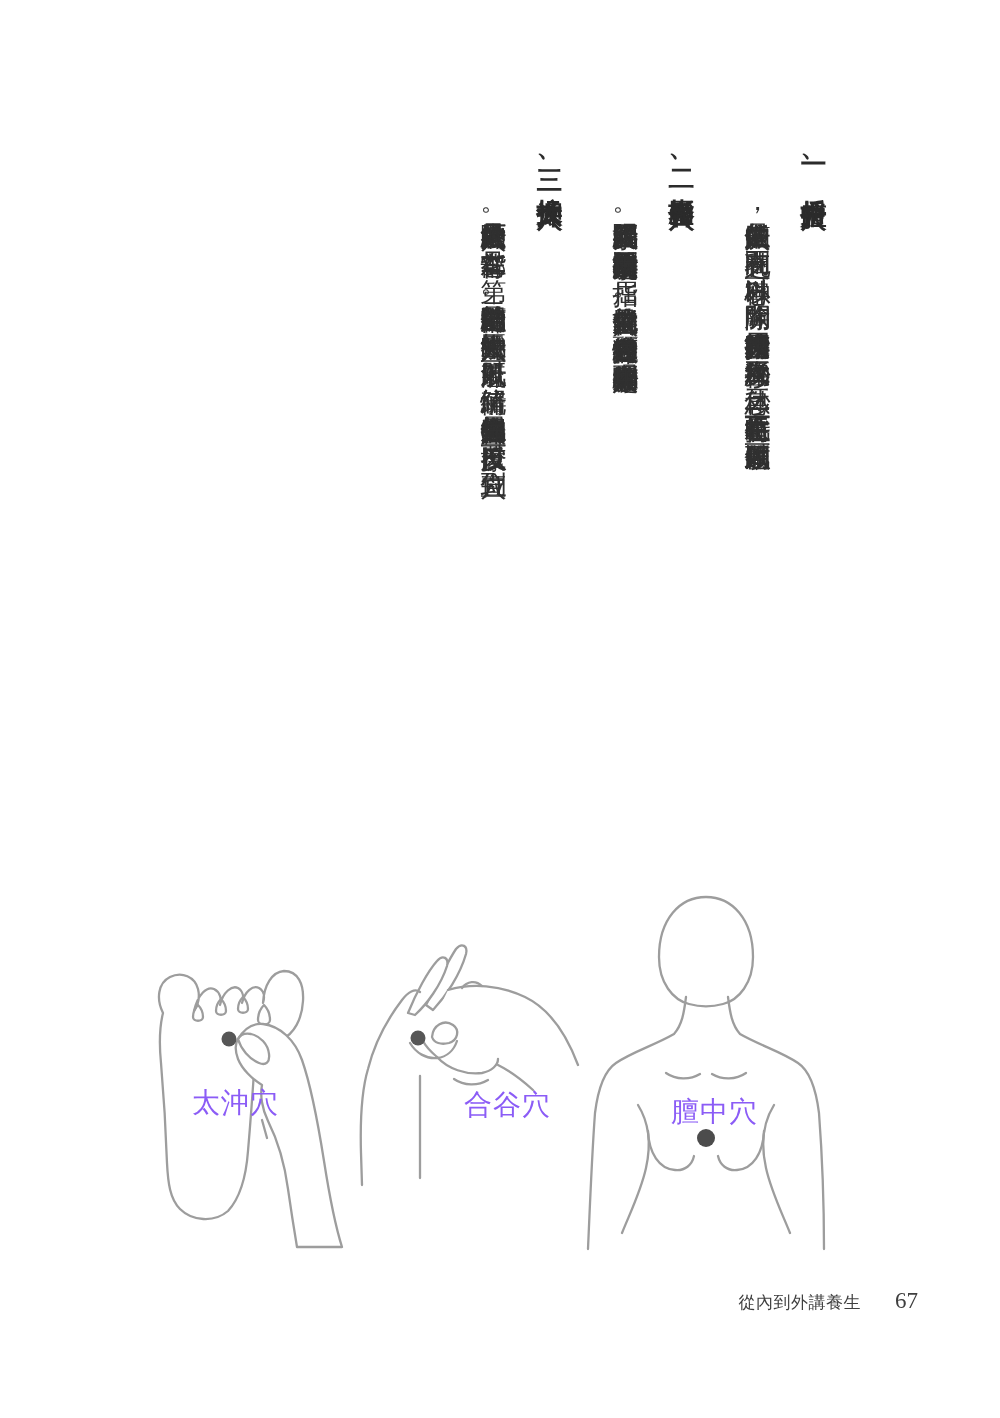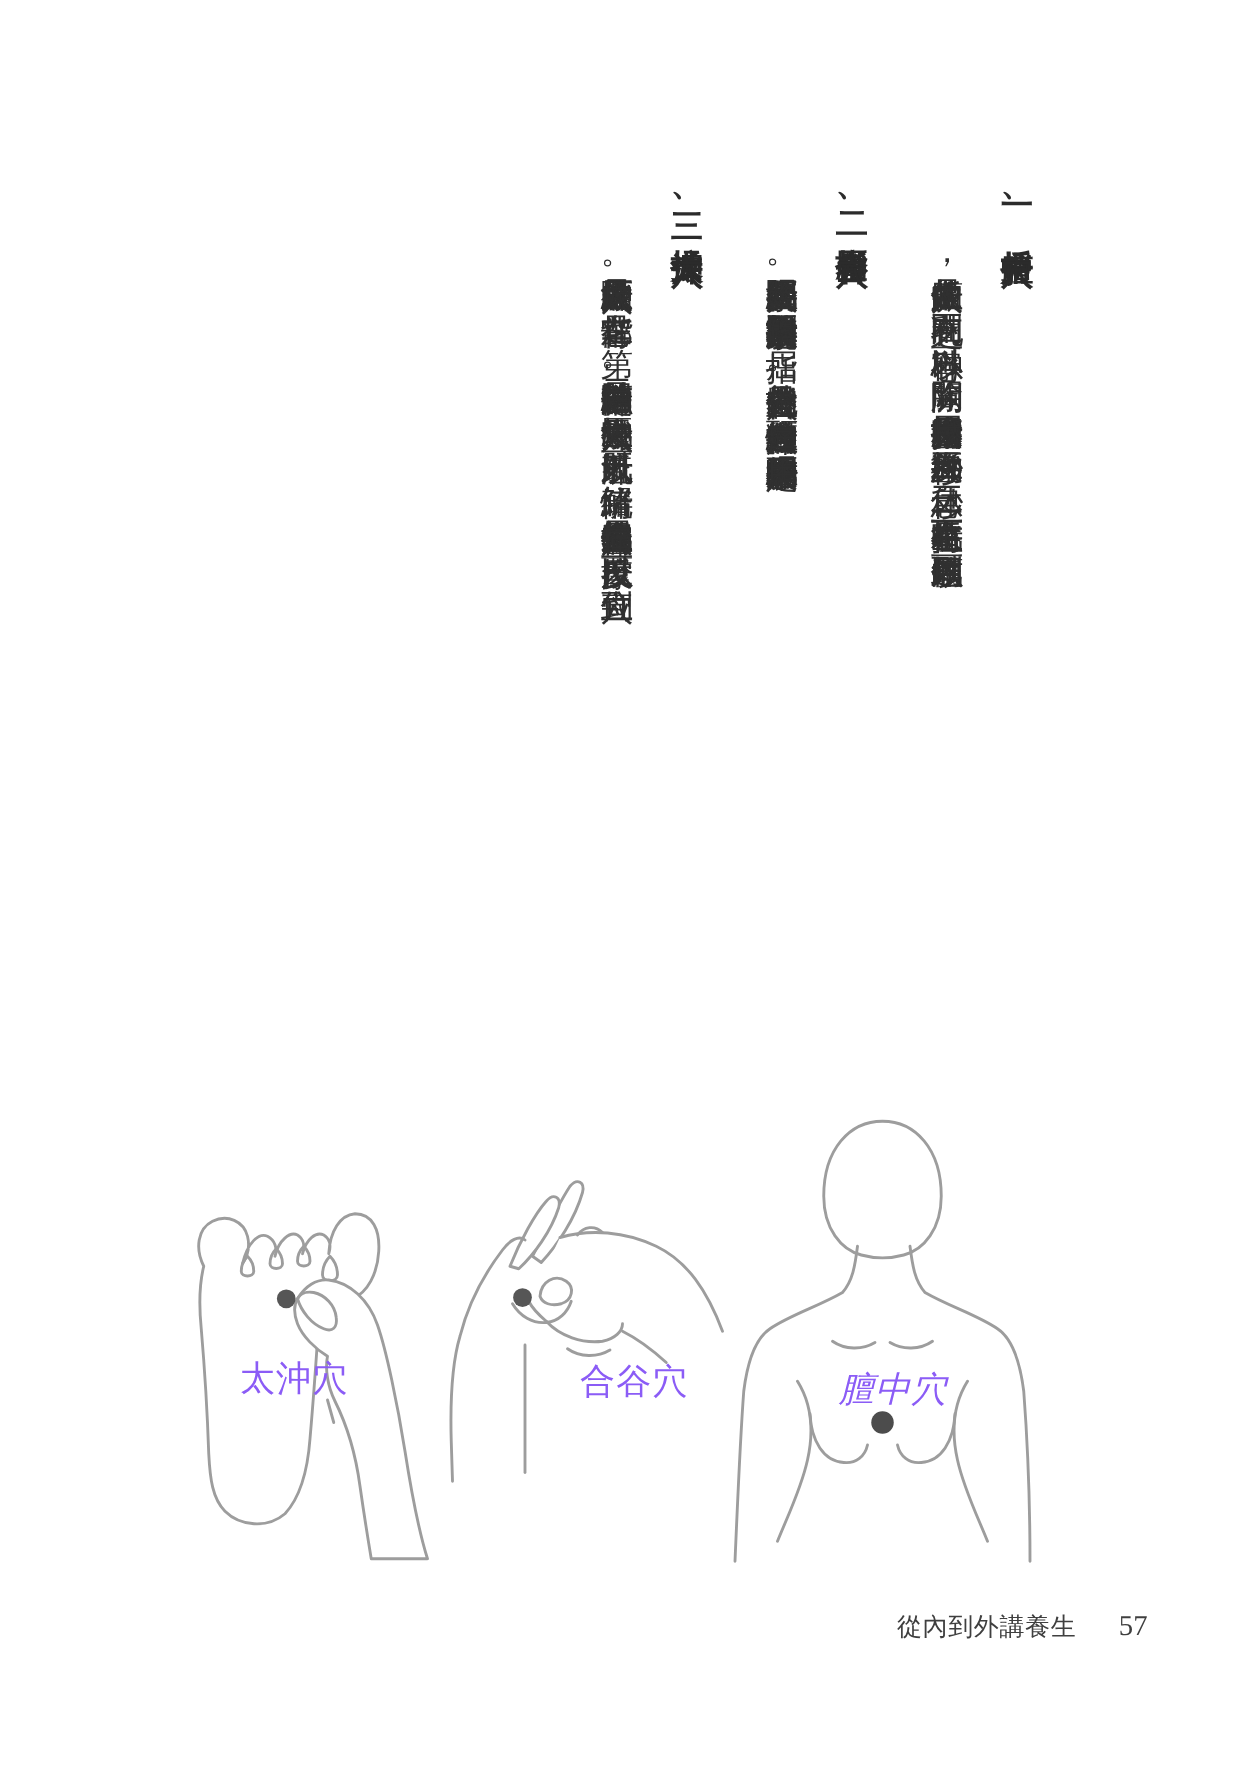--- a/index.html
+++ b/index.html
@@ -35,29 +35,29 @@
   .art .marker{fill:#565656;stroke:none;}
   .art .marker-big{fill:#4c4c4c;stroke:none;}
 
   .pt-label{
     position:absolute;
     font-family:"Liberation Sans","DejaVu Sans",sans-serif;
     font-size:28px;color:#8b5cf6;letter-spacing:1px;white-space:nowrap;
   }
   .lbl-taichong{left:192px;top:1084px;}
   .lbl-hegu{left:464px;top:1086px;}
-  .lbl-danzhong{left:671px;top:1093px;font-style:italic;}
+  .lbl-danzhong{left:671px;top:1093px;}
 
   
   .footer{
     position:absolute;right:82px;top:1288px;
     display:flex;align-items:baseline;gap:34px;
     color:#3f3f3f;
   }
-  .footer .book-title{font-size:20px;letter-spacing:0.5px;}
+  .footer .book-title{font-size:17px;letter-spacing:0.5px;}
   .footer .page-num{font-size:23px;}
 </style>
 </head>
 <body>
 
 <div class="page">
 
   <div class="text-block">
     <section class="sec">
       <h3>一、捋捋膻中穴</h3>
@@ -188,16 +188,16 @@
       </g>
     </svg>
   </div>
 
   <span class="pt-label lbl-taichong">太沖穴</span>
   <span class="pt-label lbl-hegu">合谷穴</span>
   <span class="pt-label lbl-danzhong">膻中穴</span>
 
   <div class="footer">
     <span class="book-title">從內到外講養生</span>
-    <span class="page-num">57</span>
+    <span class="page-num">67</span>
   </div>
 
 </div>
 
 </body></html>

